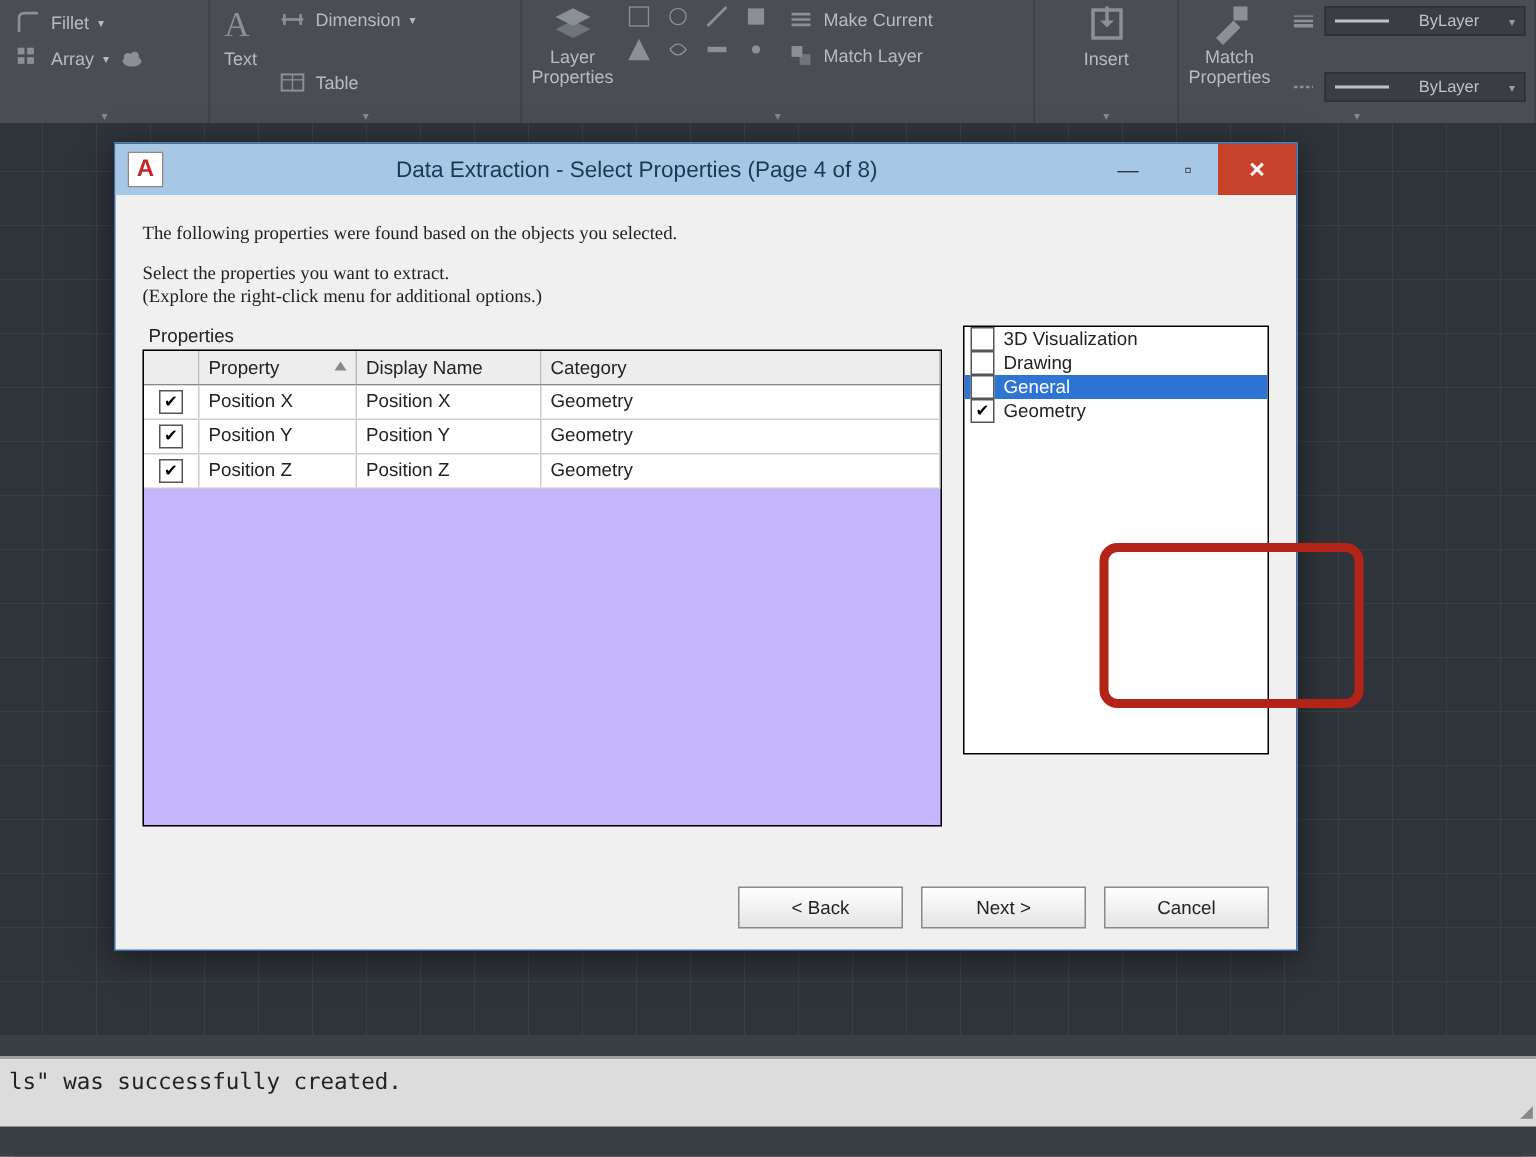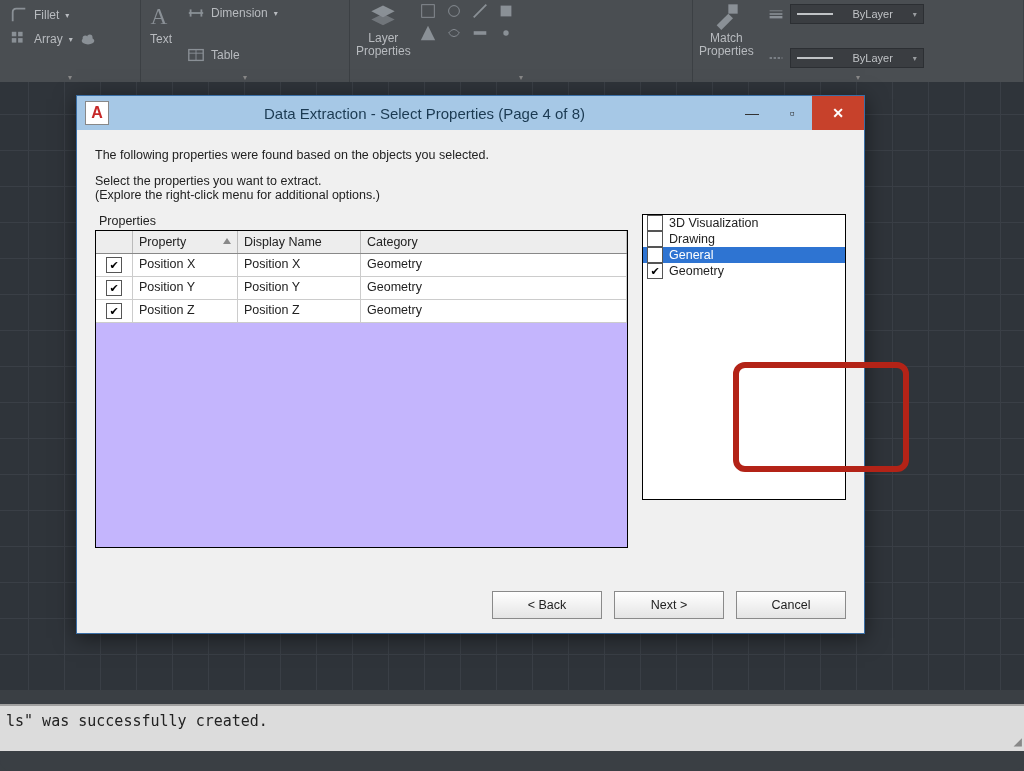--- a/index.html
+++ b/index.html
@@ -65,21 +65,21 @@
     background: #fff; border: 1px solid #888;
     font-family: Arial, sans-serif; font-weight: bold; color: #c62828; font-size: 16px;
     line-height: 1;
   }
   .dlg-title .title-text { flex: 1; text-align: center; }
   .dlg-title .win-ctrls { display: flex; height: 100%; }
   .win-btn { width: 40px; display: flex; align-items: center; justify-content: center; font-size: 14px; color: #333; }
   .win-btn.close { background: #c7412b; color: #fff; font-weight: bold; width: 52px; }
 
   .dlg-body { position: absolute; left: 0; top: 34px; right: 0; bottom: 0; padding: 18px 18px 8px 18px; color: #222; font-size: 12.5px; }
-  .intro-line { margin: 0 0 12px 0; }
+  .intro-line { margin: 0 0 12px 0; font-family: Liberation Serif, serif; }
 
   .cols { display: flex; gap: 14px; margin-top: 10px; }
   .col-left { flex: 1; }
   .col-right { width: 204px; }
 
   .group-label { font-size: 12.5px; margin: 0 0 2px 4px; }
 
   
   .prop-grid {
     border: 1px solid #000; height: 316px; background: #c4b5fd; overflow: hidden; display: flex; flex-direction: column;
@@ -246,24 +246,56 @@
                   <path d="M4 10 Q10 2 16 10 Q10 18 4 10" stroke="#8a9096" fill="none"></path>
                 </svg></span>
             <span class="ico" style="width:18px;height:18px"><svg class="r-icon" viewBox="0 0 20 20">
                   <rect x="3" y="8" width="14" height="4"></rect>
                 </svg></span>
             <span class="ico" style="width:18px;height:18px"><svg class="r-icon" viewBox="0 0 20 20">
                   <circle cx="10" cy="10" r="3"></circle>
                 </svg></span>
           </div>
         </div>
+        <div style="display:flex; flex-direction:column; gap:2px">
+          <div class="ribbon-btn">
+            <span class="ico">
+                <svg class="r-icon" viewBox="0 0 20 20">
+                  <path d="M3 6 h14 M3 10 h14 M3 14 h14" stroke="#8a9096" stroke-width="2"></path>
+                </svg>
+              </span>
+            <span>Make Current</span>
+          </div>
+          <div class="ribbon-btn">
+            <span class="ico">
+                <svg class="r-icon" viewBox="0 0 20 20">
+                  <rect x="3" y="3" width="8" height="8"></rect>
+                  <rect x="9" y="9" width="8" height="8" opacity="0.6"></rect>
+                </svg>
+              </span>
+            <span>Match Layer</span>
+          </div>
+        </div>
       </div>
       <div class="panel-drop"></div>
     </div>
 
+    <div class="ribbon-panel" style="width:84px">
+      <div class="panel-body" style="justify-content:center;width:100%">
+        <div class="ribbon-big">
+          <span class="ico"><svg class="r-icon" viewBox="0 0 24 24">
+                <rect x="4" y="4" width="16" height="16" fill="none" stroke="#8a9096" stroke-width="2"></rect>
+                <line x1="12" y1="2" x2="12" y2="12" stroke="#8a9096" stroke-width="2"></line>
+                <polygon points="8,10 16,10 12,14"></polygon>
+              </svg></span>
+          <span>Insert</span>
+        </div>
+      </div>
+      <div class="panel-drop"></div>
+    </div>
 
     <div class="ribbon-panel" style="flex:1">
       <div class="panel-body">
         <div class="ribbon-big">
           <span class="ico"><svg class="r-icon" viewBox="0 0 24 24">
                 <path d="M4 20 L14 10 L18 14 L8 24 Z"></path>
                 <rect x="14" y="2" width="8" height="8"></rect>
               </svg></span>
           <span style="text-align:center; white-space:pre-line; line-height:1.1">Match
 Properties</span>

